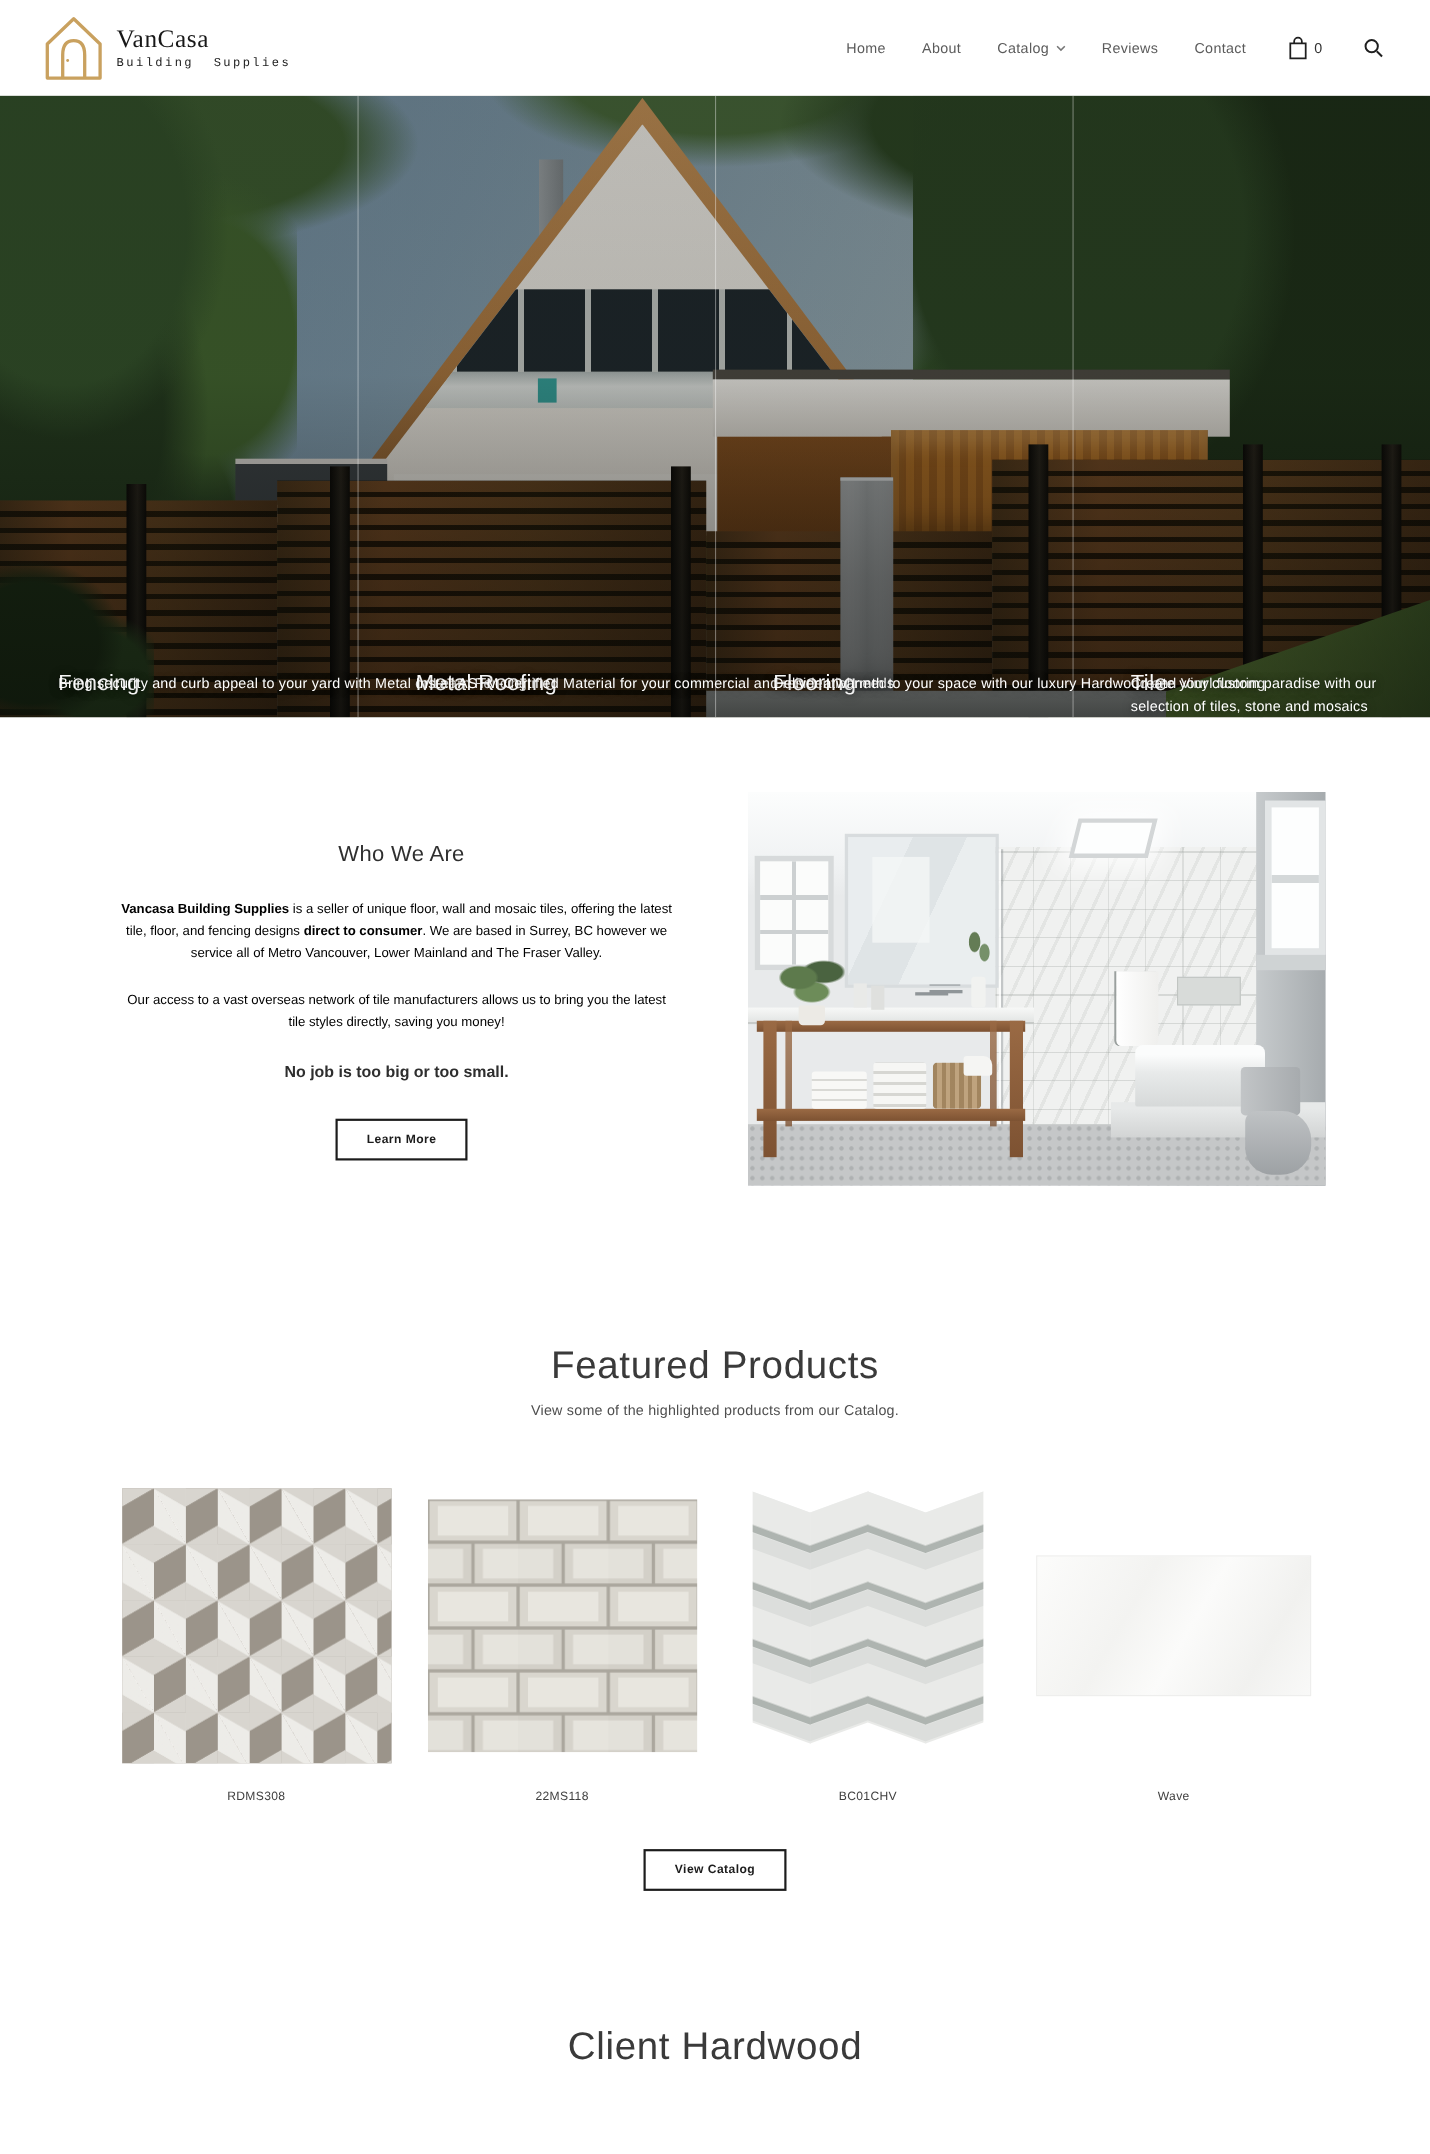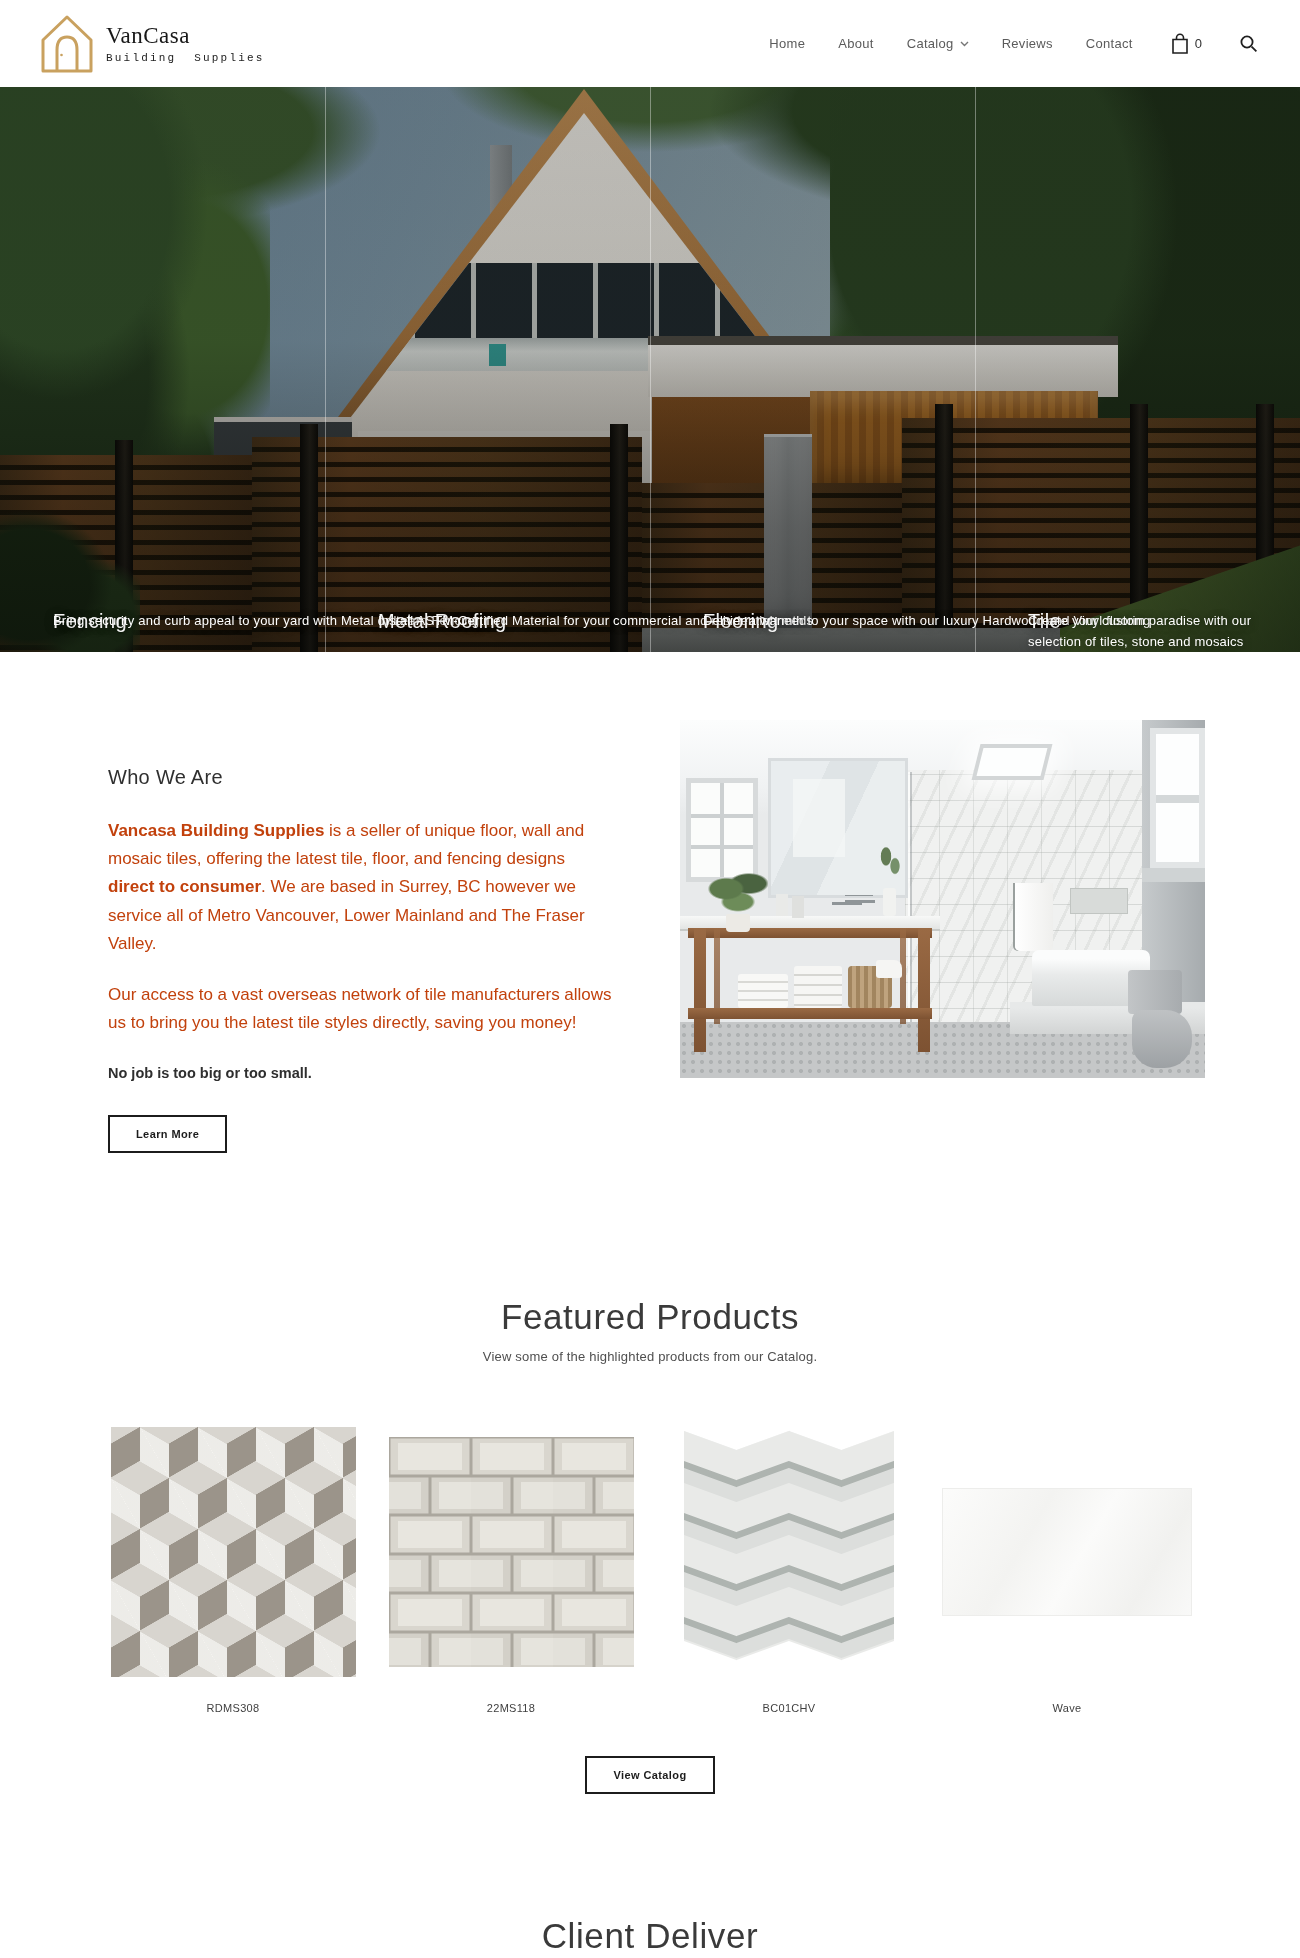--- a/index.html
+++ b/index.html
@@ -69,23 +69,23 @@
   .shade { inset:0; background:linear-gradient(180deg,rgba(8,10,8,.24) 0%,rgba(8,10,8,.22) 45%,rgba(5,6,5,.45) 78%,rgba(4,5,4,.55) 100%); }
   .vline { top:0; bottom:0; width:1px; background:rgba(255,255,255,.38); }
   .hero-cols { position:absolute; left:0; right:0; bottom:0; top:auto; display:flex; align-items:flex-end; }
   .hero-cols .col { position:static; width:25%; padding:0 38px 42px 53px; color:#fff; }
   .hero-cols h3 { font-size:20px; font-weight:400; letter-spacing:.4px; margin-bottom:27px; text-shadow:0 1px 10px rgba(0,0,0,.45); }
   .hero-cols p { font-size:13px; line-height:1.62; letter-spacing:.2px; text-shadow:0 1px 8px rgba(0,0,0,.5); }
 
   
   .about { padding:68px 0 90px; }
   .about-inner { width:1110px; margin:0 auto; display:flex; }
-  .about-text { flex:1; padding:46px 58px 0 13px; }
+  .about-text { flex:1; padding:46px 58px 0 13px;text-align:center; }
   .about-text h2 { font-size:20px; font-weight:400; color:#2f2f2f; letter-spacing:.3px; margin-bottom:28px; }
-  .about-text p { font-size:17px; line-height:1.66; color:#c2410c; margin-bottom:23px; max-width:505px; }
+  .about-text p { font-size:12px; line-height:1.66; color:#000000; margin-bottom:23px; max-width:505px; }
   .about-text .emph { font-size:14.5px; font-weight:bold; color:#2e2e2e; margin:12px 0 30px; }
   .btn { display:inline-block; background:#fff; border:2px solid #1c1c1c; color:#1c1c1c; font-size:11px; font-weight:bold; letter-spacing:.4px; padding:11px 26px; cursor:pointer; }
   .bath { position:relative; width:525px; height:358px; flex:none; overflow:hidden; background:linear-gradient(90deg,#e8eaeb 0 58%,#cdd1d3 76%,#b0b5b8 100%); }
   .bath * { position:absolute; }
   .bm-ceil { left:0; top:0; width:525px; height:95px; background:linear-gradient(180deg,#fcfdfd 0%,#f0f2f3 70%,rgba(240,242,243,0)); }
   .bm-marble { left:225px; top:50px; width:240px; height:265px; background-color:#f0f1f0;
     background-image:repeating-linear-gradient(0deg,rgba(145,151,147,.28) 0 1px,transparent 1px 26px),
       repeating-linear-gradient(90deg,rgba(145,151,147,.22) 0 1px,transparent 1px 34px),
       repeating-linear-gradient(115deg,rgba(160,165,160,.16) 0 3px,transparent 3px 17px); }
   .bm-sky { left:296px; top:24px; width:72px; height:36px; background:#fdfefe; border:4px solid #d3d6d7; transform:skewX(-14deg); box-shadow:0 0 26px 10px rgba(255,255,255,.8); }
@@ -365,14 +365,14 @@
       <div class="prod-label">Wave</div>
     </div>
   </div>
 
   <div class="view-cat">
     <span class="btn">View Catalog</span>
   </div>
 </section>
 
 <section class="reviews">
-  <h2 class="h-xl">Client Deliver</h2>
+  <h2 class="h-xl">Client Hardwood</h2>
 </section>
 
 </body></html>

